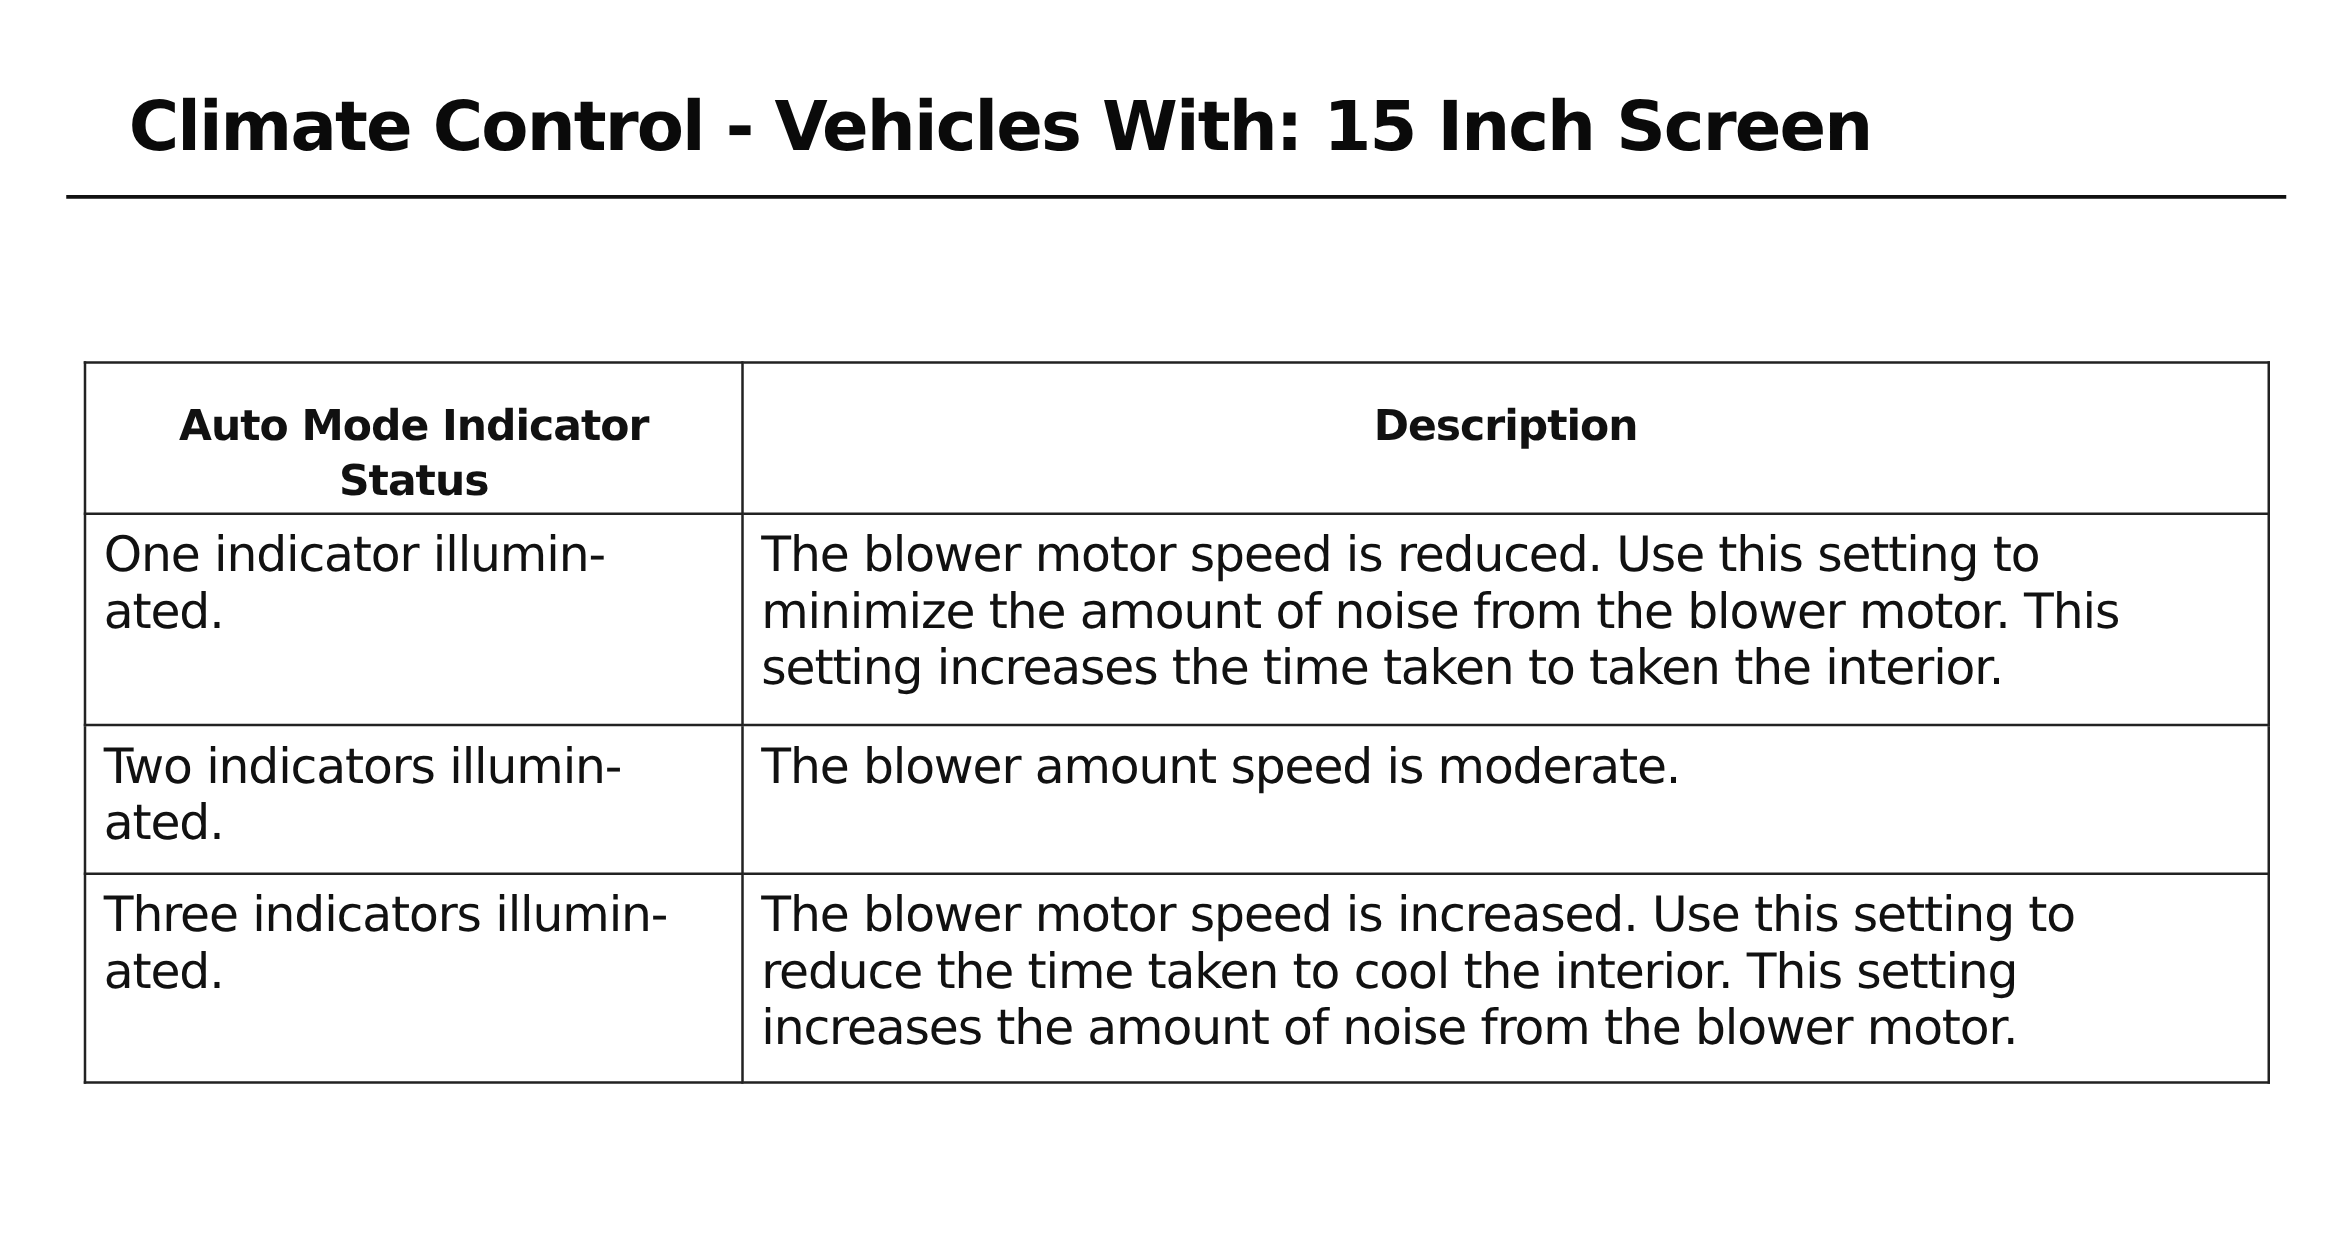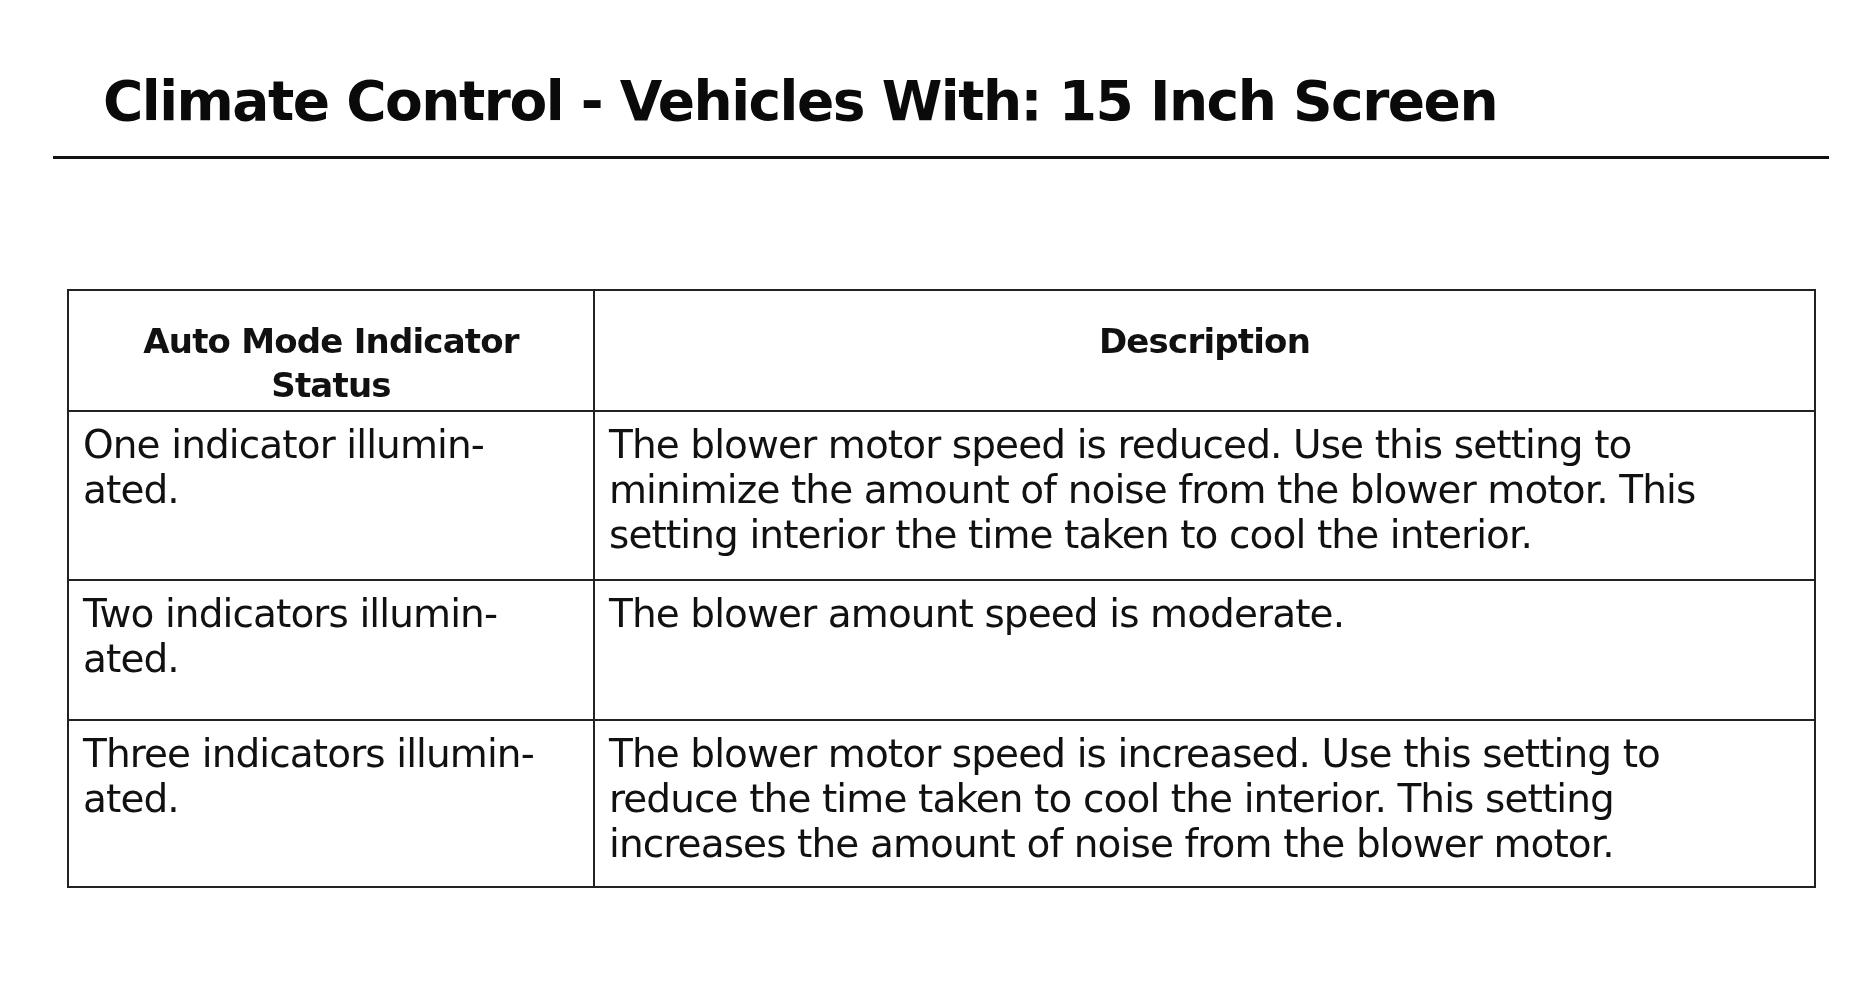--- a/index.html
+++ b/index.html
@@ -69,21 +69,21 @@
     letter-spacing: -0.9px;
     text-align: left;
     padding: 10px 14px 10px 14px;
     box-sizing: border-box;
     color: #111111;
     border-radius: 30px;
   }
   col.c1 { width: 526px; }
   col.c2 { width: 1221px; }
   tr.r1 td { height: 169px; }
-  tr.r2 td { height: 140px; }
+  tr.r2 td { height: 119px; }
   tr.r3 td { height: 167px; }
   .line { display: block; white-space: nowrap; }
 </style>
 </head>
 <body>
 
 <h1 class="title">Climate Control - Vehicles With: 15 Inch Screen</h1>
 <div class="rule"></div>
 
 <table class="status-table">
@@ -104,21 +104,21 @@
   </thead>
   <tbody>
     <tr class="r1">
       <td>
         <span class="line">One indicator illumin-</span>
         <span class="line">ated.</span>
       </td>
       <td>
         <span class="line">The blower motor speed is reduced. Use this setting to</span>
         <span class="line">minimize the amount of noise from the blower motor. This</span>
-        <span class="line">setting interior the time taken to cool the interior.</span>
+        <span class="line">setting increases the time taken to taken the interior.</span>
       </td>
     </tr>
     <tr class="r2">
       <td>
         <span class="line">Two indicators illumin-</span>
         <span class="line">ated.</span>
       </td>
       <td>
         <span class="line">The blower amount speed is moderate.</span>
       </td>

